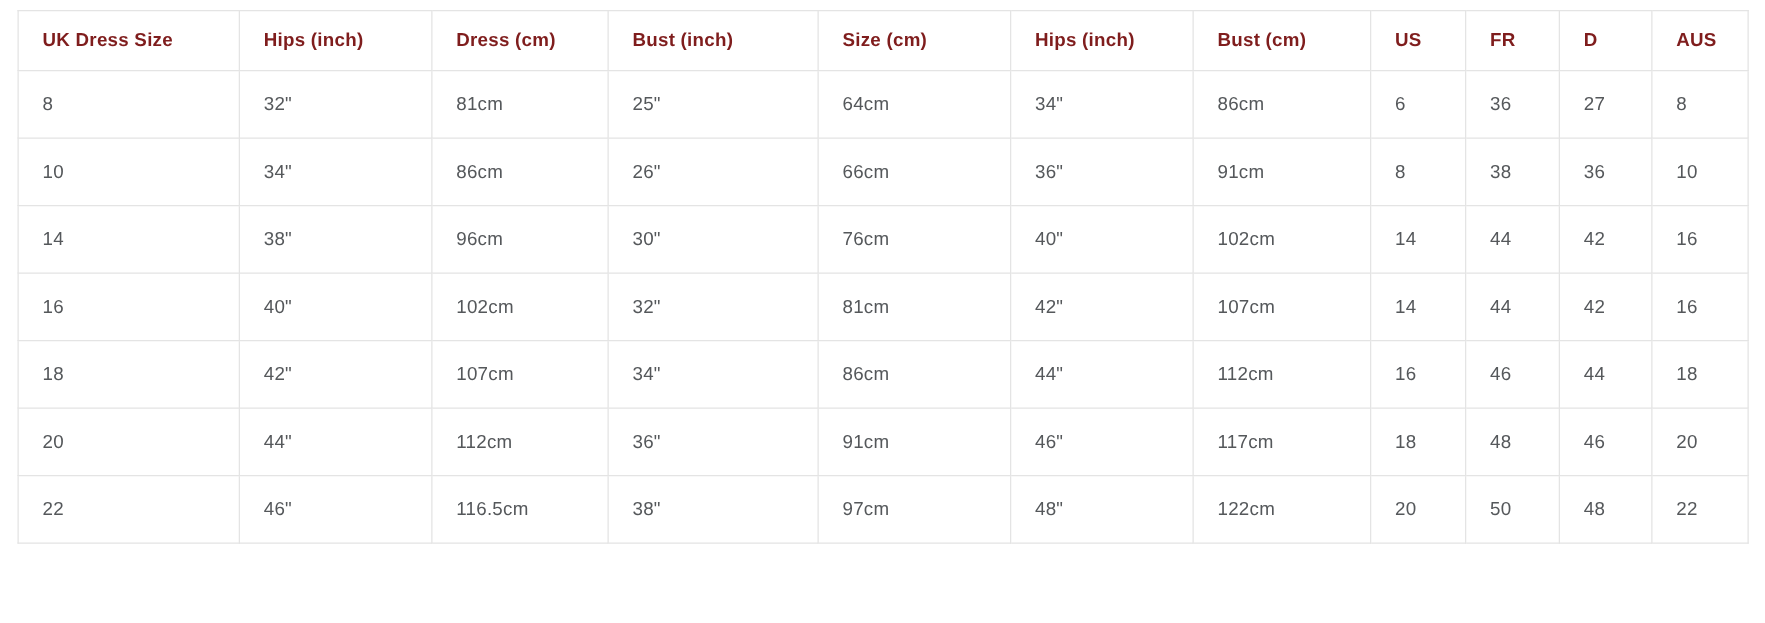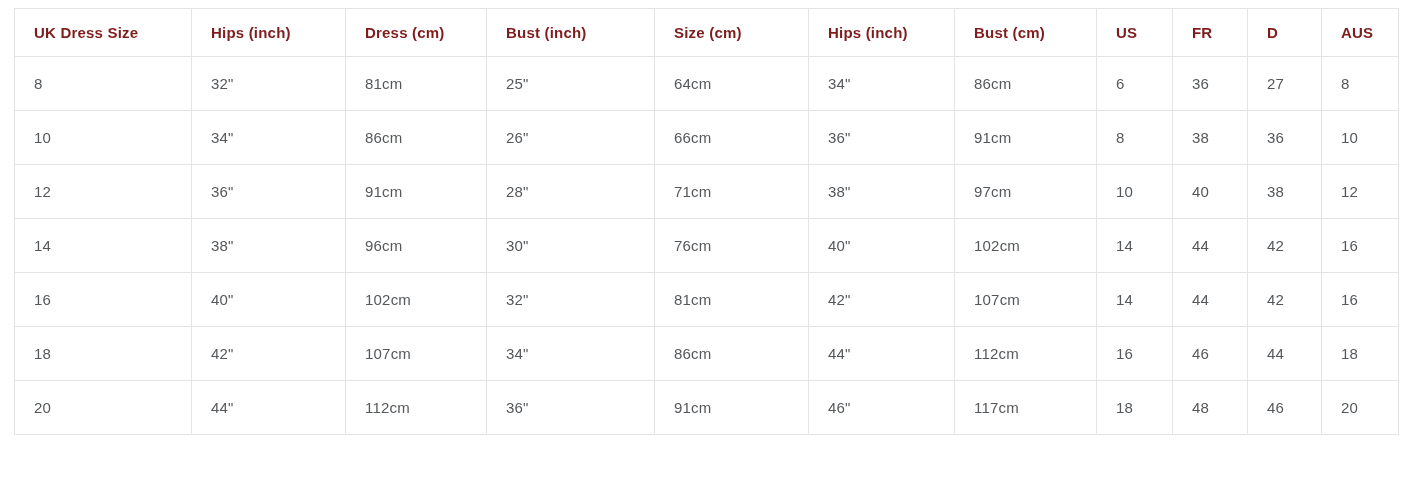--- a/index.html
+++ b/index.html
@@ -118,33 +118,20 @@
           <td>26"</td>
           <td>66cm</td>
           <td>36"</td>
           <td>91cm</td>
           <td>8</td>
           <td>38</td>
           <td>36</td>
           <td>10</td>
         </tr>
         <tr>
-          <td>12</td>
-          <td>36"</td>
-          <td>91cm</td>
-          <td>28"</td>
-          <td>71cm</td>
-          <td>38"</td>
-          <td>97cm</td>
-          <td>10</td>
-          <td>40</td>
-          <td>38</td>
-          <td>12</td>
-        </tr>
-        <tr>
           <td>14</td>
           <td>38"</td>
           <td>96cm</td>
           <td>30"</td>
           <td>76cm</td>
           <td>40"</td>
           <td>102cm</td>
           <td>14</td>
           <td>44</td>
           <td>42</td>
@@ -182,16 +169,29 @@
           <td>112cm</td>
           <td>36"</td>
           <td>91cm</td>
           <td>46"</td>
           <td>117cm</td>
           <td>18</td>
           <td>48</td>
           <td>46</td>
           <td>20</td>
         </tr>
+        <tr>
+          <td>22</td>
+          <td>46"</td>
+          <td>116.5cm</td>
+          <td>38"</td>
+          <td>97cm</td>
+          <td>48"</td>
+          <td>122cm</td>
+          <td>20</td>
+          <td>50</td>
+          <td>48</td>
+          <td>22</td>
+        </tr>
       </tbody>
     </table>
   </div>
 </div>
 
 </body></html>

